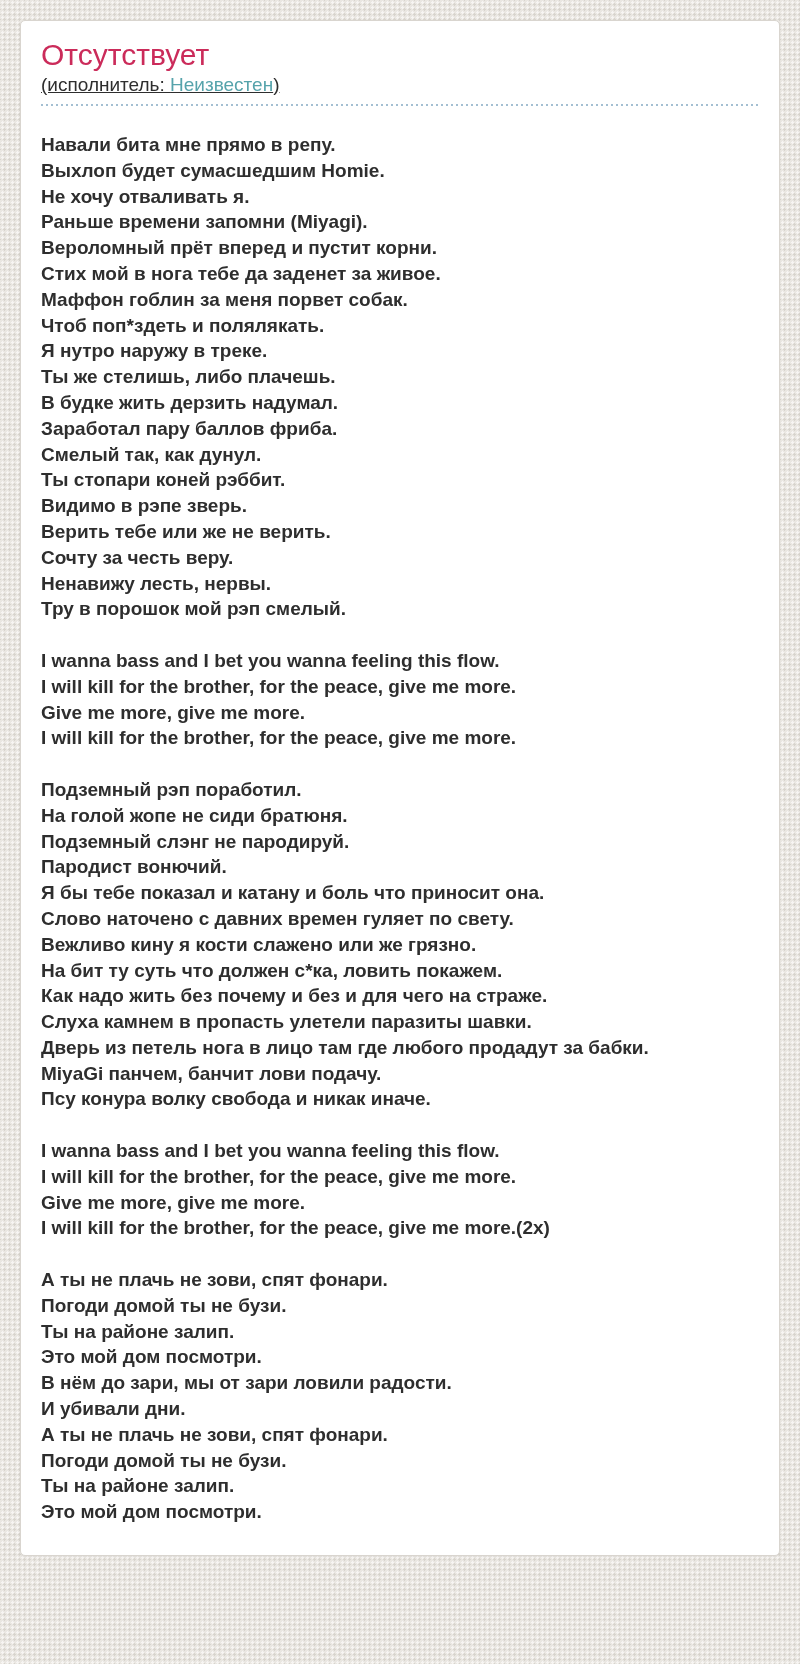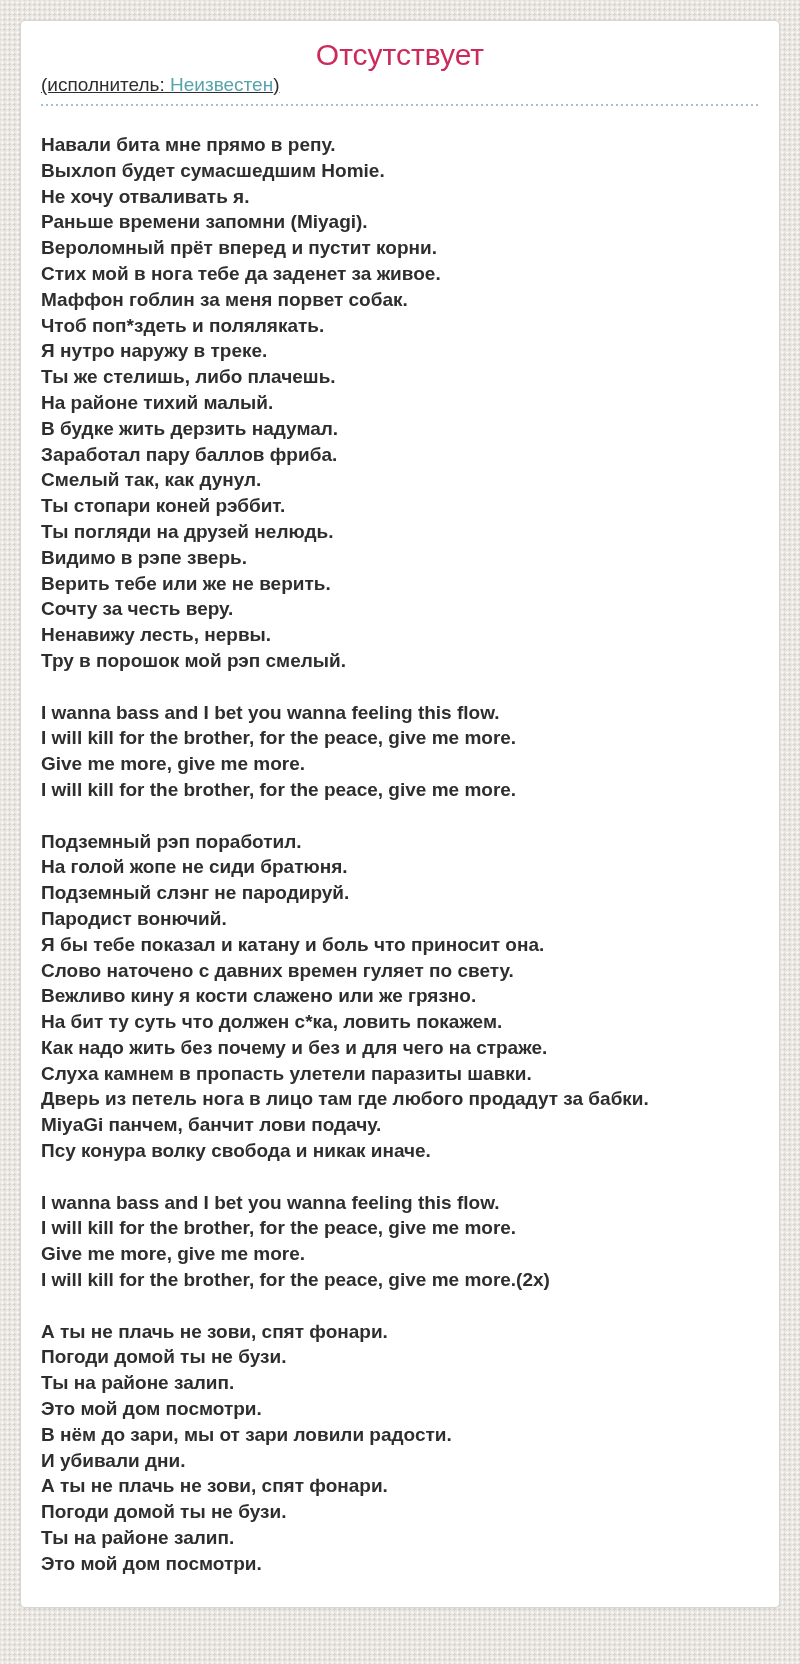--- a/index.html
+++ b/index.html
@@ -33,21 +33,20 @@
     border-radius:5px;
     padding:17px 20px 30px;
     box-shadow:0 1px 2px rgba(0,0,0,0.05);
   }
   .song-title{
     margin:0;
     font-size:30px;
     line-height:34px;
     font-weight:400;
     color:var(--title-color);
-    text-align:center;
   }
   .artist-line{
     margin-top:1px;
     font-size:19px;
     line-height:24px;
     color:var(--text-color);
     text-decoration:underline;
   }
   .artist-line a{
     color:var(--link-color);
@@ -87,26 +86,24 @@
         <div class="line">Навали бита мне прямо в репу.</div>
         <div class="line">Выхлоп будет сумасшедшим Homie.</div>
         <div class="line">Не хочу отваливать я.</div>
         <div class="line">Раньше времени запомни (Miyagi).</div>
         <div class="line">Вероломный прёт вперед и пустит корни.</div>
         <div class="line">Стих мой в нога тебе да заденет за живое.</div>
         <div class="line">Маффон гоблин за меня порвет собак.</div>
         <div class="line">Чтоб поп*здеть и полялякать.</div>
         <div class="line">Я нутро наружу в треке.</div>
         <div class="line">Ты же стелишь, либо плачешь.</div>
-        <div class="line">На районе тихий малый.</div>
         <div class="line">В будке жить дерзить надумал.</div>
         <div class="line">Заработал пару баллов фриба.</div>
         <div class="line">Смелый так, как дунул.</div>
         <div class="line">Ты стопари коней рэббит.</div>
-        <div class="line">Ты погляди на друзей нелюдь.</div>
         <div class="line">Видимо в рэпе зверь.</div>
         <div class="line">Верить тебе или же не верить.</div>
         <div class="line">Сочту за честь веру.</div>
         <div class="line">Ненавижу лесть, нервы.</div>
         <div class="line">Тру в порошок мой рэп смелый.</div>
       </div>
       <div class="stanza">
         <div class="line">I wanna bass and I bet you wanna feeling this flow.</div>
         <div class="line">I will kill for the brother, for the peace, give me more.</div>
         <div class="line">Give me more, give me more.</div>

